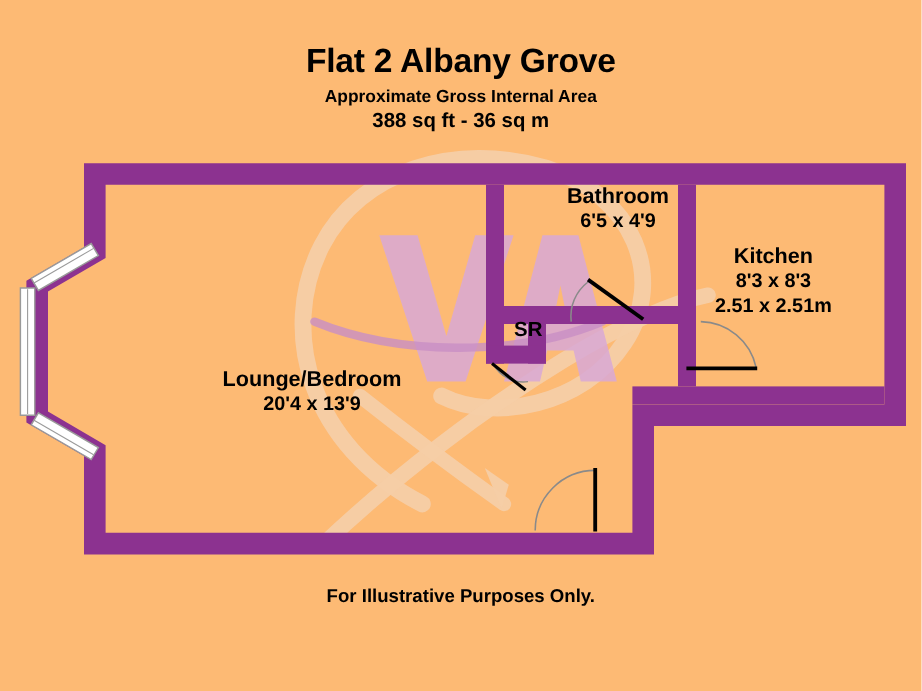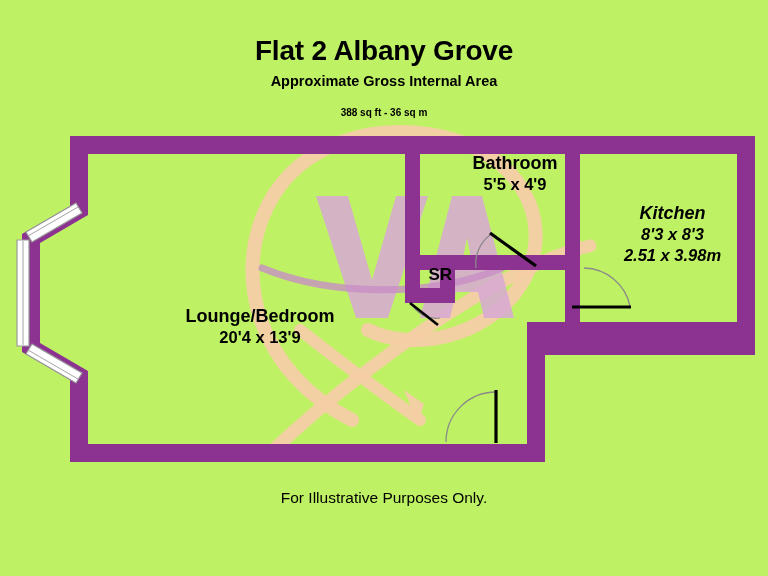--- a/index.html
+++ b/index.html
@@ -13,21 +13,21 @@
     height: 576px;
     overflow: hidden;
     font-family: "Liberation Sans", sans-serif;
     color: #000000;
     position: relative;
   }
   #page {
     position: relative;
     width: 768px;
     height: 576px;
-    background: #bef264;
+    background: #fdba74;
   }
 
   
   .header {
     position: absolute;
     top: 34px;
     left: 0;
     width: 768px;
     text-align: center;
   }
@@ -38,24 +38,24 @@
     line-height: 34px;
     margin: 0;
   }
   .subtitle {
     font-size: 14.5px;
     font-weight: bold;
     line-height: 19px;
     margin: 4px 0 0 0;
   }
   .subtitle2 {
-    font-size: 10px;
+    font-size: 17px;
     font-weight: bold;
     line-height: 19px;
-    margin: 12px;
+    margin: 0;
   }
 
   
   .plan-wrap {
     position: absolute;
     left: 0;
     top: 0;
     width: 768px;
     height: 576px;
   }
@@ -79,21 +79,21 @@
     font-weight: bold;
     display: block;
   }
   .room-label .rdim {
     font-size: 16.5px;
     font-weight: bold;
     display: block;
   }
   .room-lounge  { left: 125px; top: 262px; width: 270px; margin-top: 44px; }
   .room-bath    { left: 420px; top: 153px; width: 190px; }
-  .room-kitchen { left: 585px; top: 203px; width: 175px; font-style: italic; }
+  .room-kitchen { left: 557px; top: 203px; width: 175px; }
 
   .sr-label {
     position: absolute;
     left: 406px;
     top: 264px;
     width: 46px;
     text-align: right;
     font-size: 17px;
     font-weight: bold;
     line-height: 22px;
@@ -108,21 +108,21 @@
     text-align: center;
   }
   .footer-line1 {
     font-size: 15.5px;
     font-weight: normal;
     line-height: 21px;
     margin: 0;
   }
   .footer-line2 {
     font-size: 15.5px;
-    font-weight: normal;
+    font-weight: bold;
     line-height: 21px;
     margin: 1px 0 0 0;
   }
 </style>
 </head>
 <body>
 
 <div id="page">
 
   <div class="header">
@@ -254,27 +254,27 @@
       </g>
     </svg>
 
     <div class="room-label room-lounge">
       <span class="rname">Lounge/Bedroom</span>
       <span class="rdim">20'4 x 13'9</span>
     </div>
 
     <div class="room-label room-bath">
       <span class="rname">Bathroom</span>
-      <span class="rdim">5'5 x 4'9</span>
+      <span class="rdim">6'5 x 4'9</span>
     </div>
 
     <div class="room-label room-kitchen">
       <span class="rname">Kitchen</span>
       <span class="rdim">8'3 x 8'3</span>
-      <span class="rdim">2.51 x 3.98m</span>
+      <span class="rdim">2.51 x 2.51m</span>
     </div>
 
     <div class="sr-label">SR</div>
   </div>
 
   <div class="footer">
     <div class="footer-line2">For Illustrative Purposes Only.</div>
   </div>
 
 </div>

